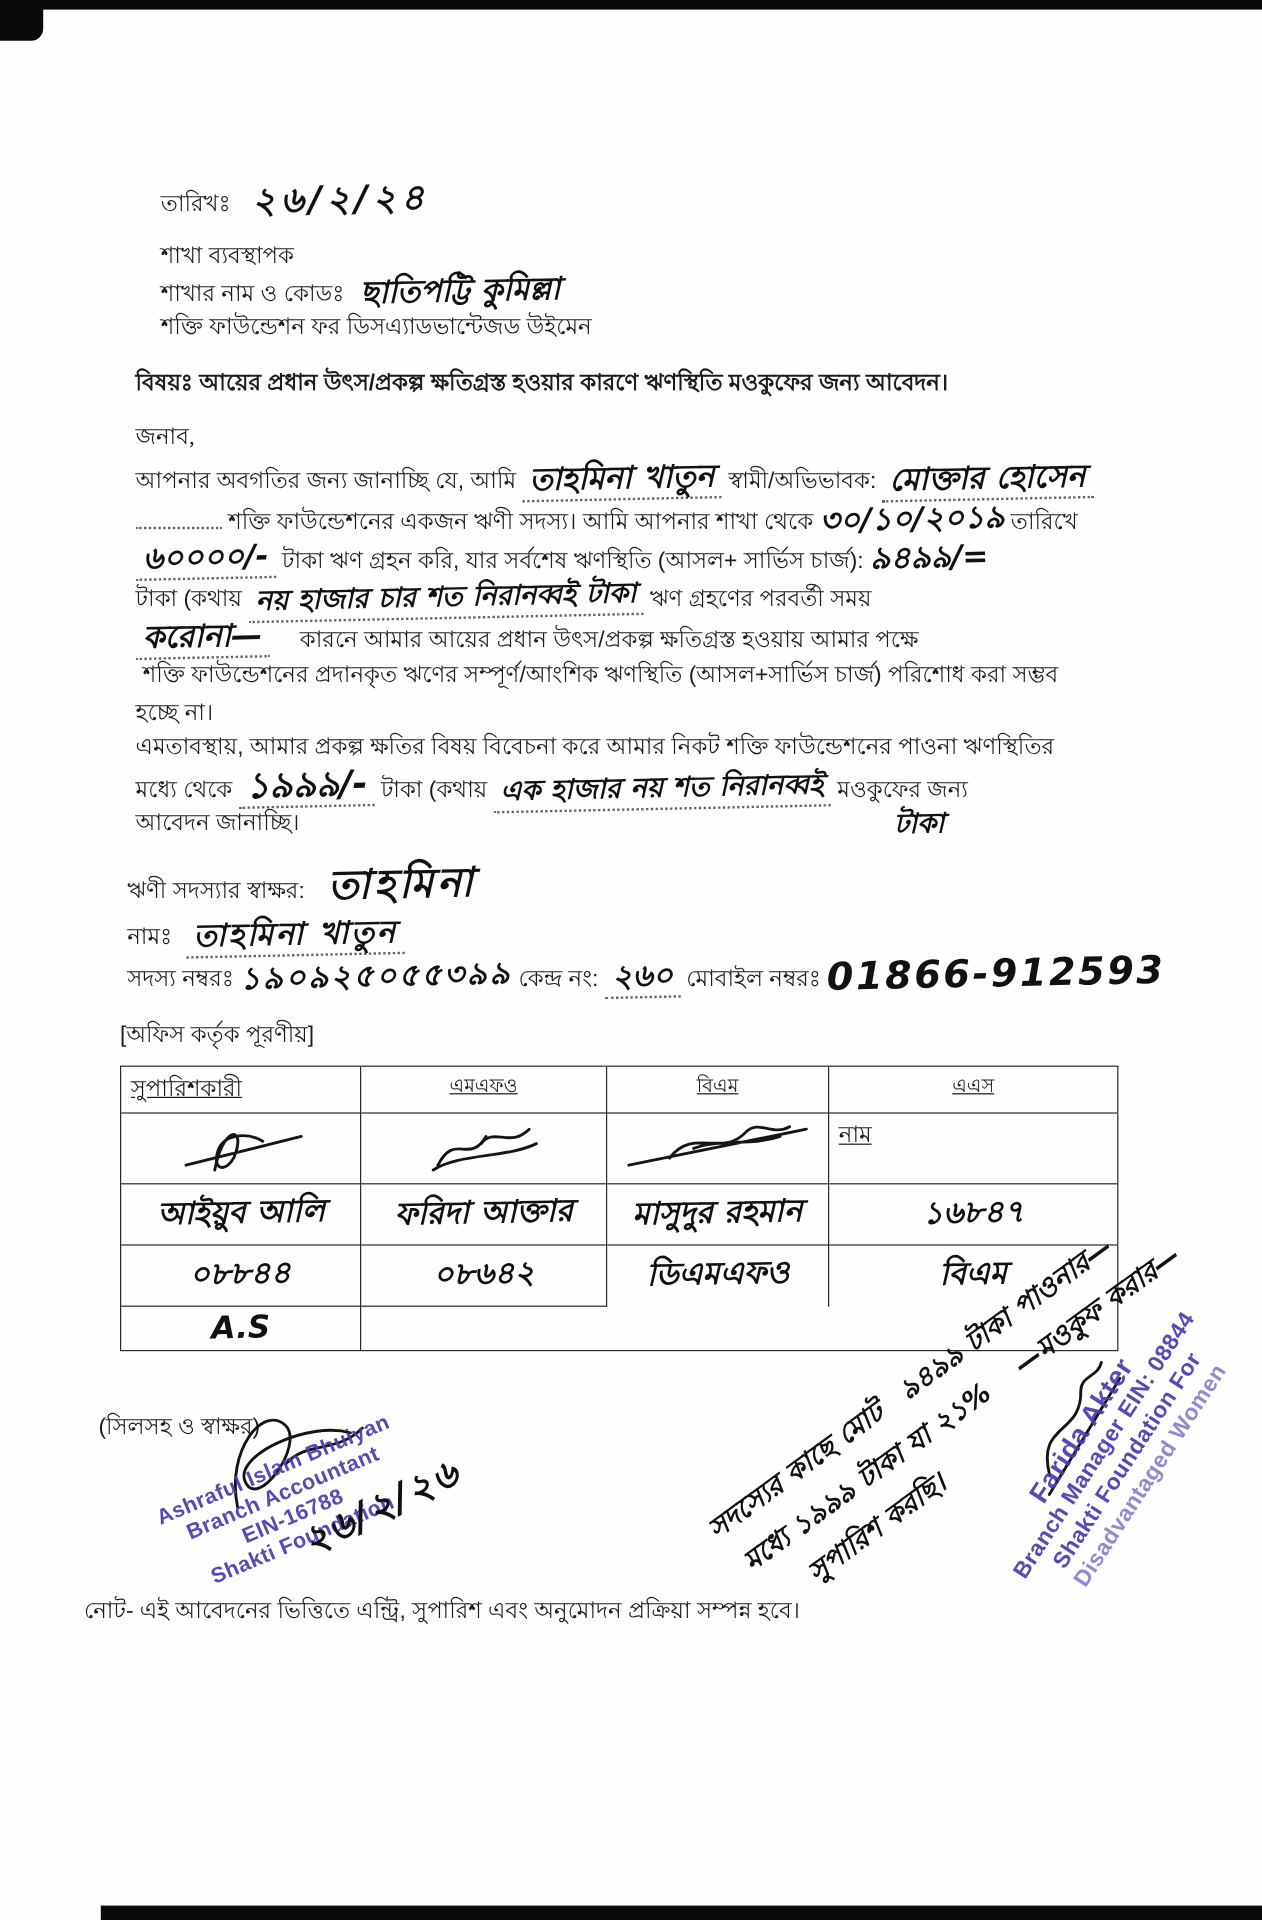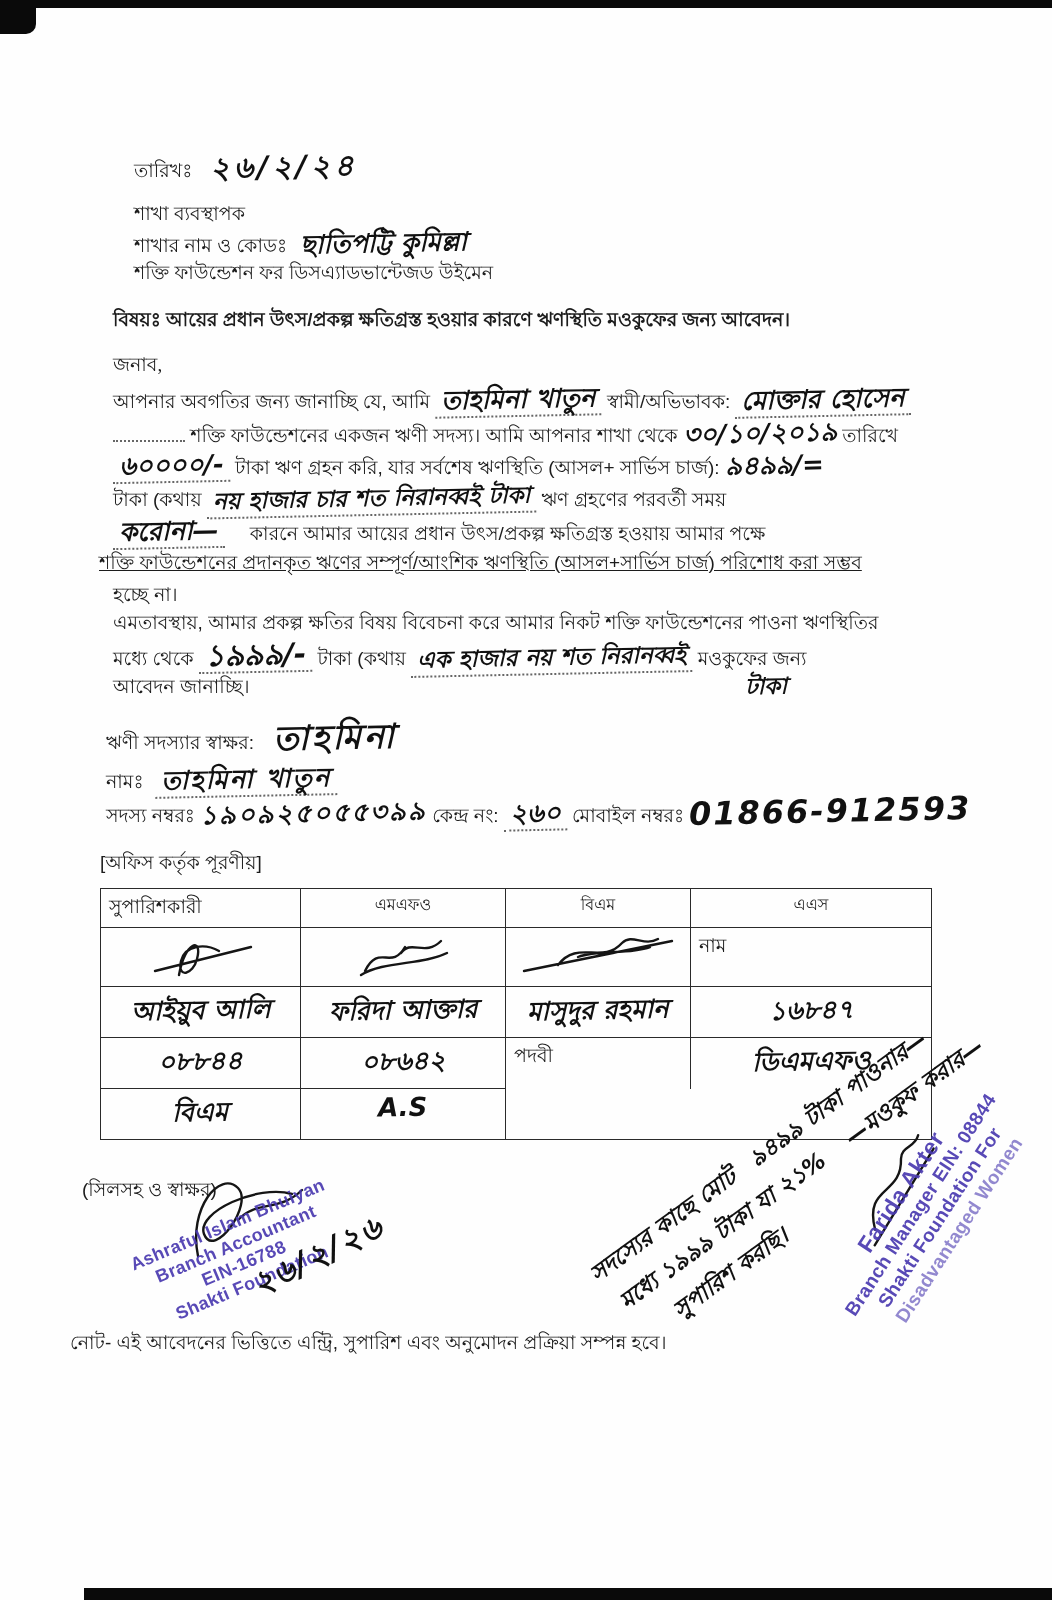--- a/index.html
+++ b/index.html
@@ -12,21 +12,21 @@
   .hw{font-family:"DejaVu Sans",cursive,sans-serif;font-style:italic;font-weight:600;
       color:#111;display:inline-block;transform:rotate(-1.2deg);}
   .hw-lg{font-size:26px;}
   .hw-md{font-size:23px;}
   .hw-xl{font-size:30px;}
   .dots{border-bottom:2px dotted #666;padding:0 6px 1px 6px;}
   
   #office-table{position:absolute;left:100px;top:888px;width:830px;border:1.6px solid #2a2a2a;
       display:grid;grid-template-columns:200px 205px 185px 240px;grid-auto-rows:auto;}
   #office-table .cell{border-right:1.4px solid #2a2a2a;border-bottom:1.4px solid #2a2a2a;
-      padding:3px 8px;position:relative;overflow:visible;}
+      padding:3px 8px;position:relative;overflow:visible;text-decoration:underline;}
   #office-table .cell:nth-child(4n){border-right:none;}
   #office-table .rowlast{border-bottom:none;}
   .th{font-size:16px;text-align:center;}
   .rl{font-size:19px;}
   .cell-center{text-align:center;}
   .sig-cell{height:52px;}
   .scr svg{overflow:visible;}
   .scr path{stroke:#151515;stroke-width:2.4;fill:none;stroke-linecap:round;}
   
   .stamp{color:#4a3ab0;font-weight:bold;text-align:center;line-height:21px;
@@ -80,21 +80,21 @@
   </div>
   <div class="abs pt" style="left:113px;top:483px;width:880px;white-space:nowrap;">
     <span>টাকা (কথায়</span>
     <span class="hw hw-md dots">নয় হাজার চার শত নিরানব্বই টাকা</span>
     <span>ঋণ গ্রহণের পরবর্তী সময়</span>
   </div>
   <div class="abs pt" style="left:113px;top:516px;width:880px;white-space:nowrap;">
     <span class="hw hw-lg dots">করোনা—</span>
     <span style="margin-left:20px;">কারনে আমার আয়ের প্রধান উৎস/প্রকল্প ক্ষতিগ্রস্ত হওয়ায় আমার পক্ষে</span>
   </div>
-  <div class="abs pt" style="left:99px;top:548px;width:880px;white-space:nowrap;text-decoration:underline;">শক্তি ফাউন্ডেশনের প্রদানকৃত ঋণের সম্পূর্ণ/আংশিক ঋণস্থিতি (আসল+সার্ভিস চার্জ) পরিশোধ করা সম্ভব</div>
+  <div class="abs pt" style="left:119px;top:548px;width:880px;white-space:nowrap;">শক্তি ফাউন্ডেশনের প্রদানকৃত ঋণের সম্পূর্ণ/আংশিক ঋণস্থিতি (আসল+সার্ভিস চার্জ) পরিশোধ করা সম্ভব</div>
   <div class="abs pt" style="left:113px;top:580px;">হচ্ছে না।</div>
 
   <div class="abs pt" style="left:113px;top:608px;width:880px;white-space:nowrap;">এমতাবস্থায়, আমার প্রকল্প ক্ষতির বিষয় বিবেচনা করে আমার নিকট শক্তি ফাউন্ডেশনের পাওনা ঋণস্থিতির</div>
   <div class="abs pt" style="left:113px;top:640px;width:900px;white-space:nowrap;">
     <span>মধ্যে থেকে</span>
     <span class="hw hw-xl dots">১৯৯৯/-</span>
     <span>টাকা (কথায়</span>
     <span class="hw hw-md dots">এক হাজার নয় শত নিরানব্বই</span>
     <span>মওকুফের জন্য</span>
   </div>
@@ -145,21 +145,20 @@
 
     <div class="cell rl">নাম</div>
     <div class="cell cell-center"><span class="hw hw-lg">আইয়ুব আলি</span></div>
     <div class="cell cell-center"><span class="hw hw-lg">ফরিদা আক্তার</span></div>
     <div class="cell cell-center"><span class="hw hw-lg">মাসুদুর রহমান</span></div>
 
     <div class="cell cell-center"><span class="hw hw-lg">১৬৮৪৭</span></div>
     <div class="cell cell-center"><span class="hw hw-lg">০৮৮৪৪</span></div>
     <div class="cell cell-center"><span class="hw hw-lg">০৮৬৪২</span></div>
 
-    <div class="cell rl rowlast">পদবী</div>
     <div class="cell rowlast cell-center"><span class="hw hw-lg">ডিএমএফও</span></div>
     <div class="cell rowlast cell-center"><span class="hw hw-lg">বিএম</span></div>
     <div class="cell rowlast cell-center"><span class="hw hw-lg">A.S</span></div>
   </div>
 
   <div class="abs pt" style="left:82px;top:1175px;">(সিলসহ ও স্বাক্ষর)</div>
 
   <div class="abs scr" style="left:180px;top:1160px;">
     <svg width="150" height="110" viewBox="0 0 150 110">
       <path d="M18 96 C8 48, 40 10, 58 28 C74 44, 34 100, 24 74 C16 52, 78 24, 112 34 M58 60 C76 40, 100 52, 122 30"></path>

